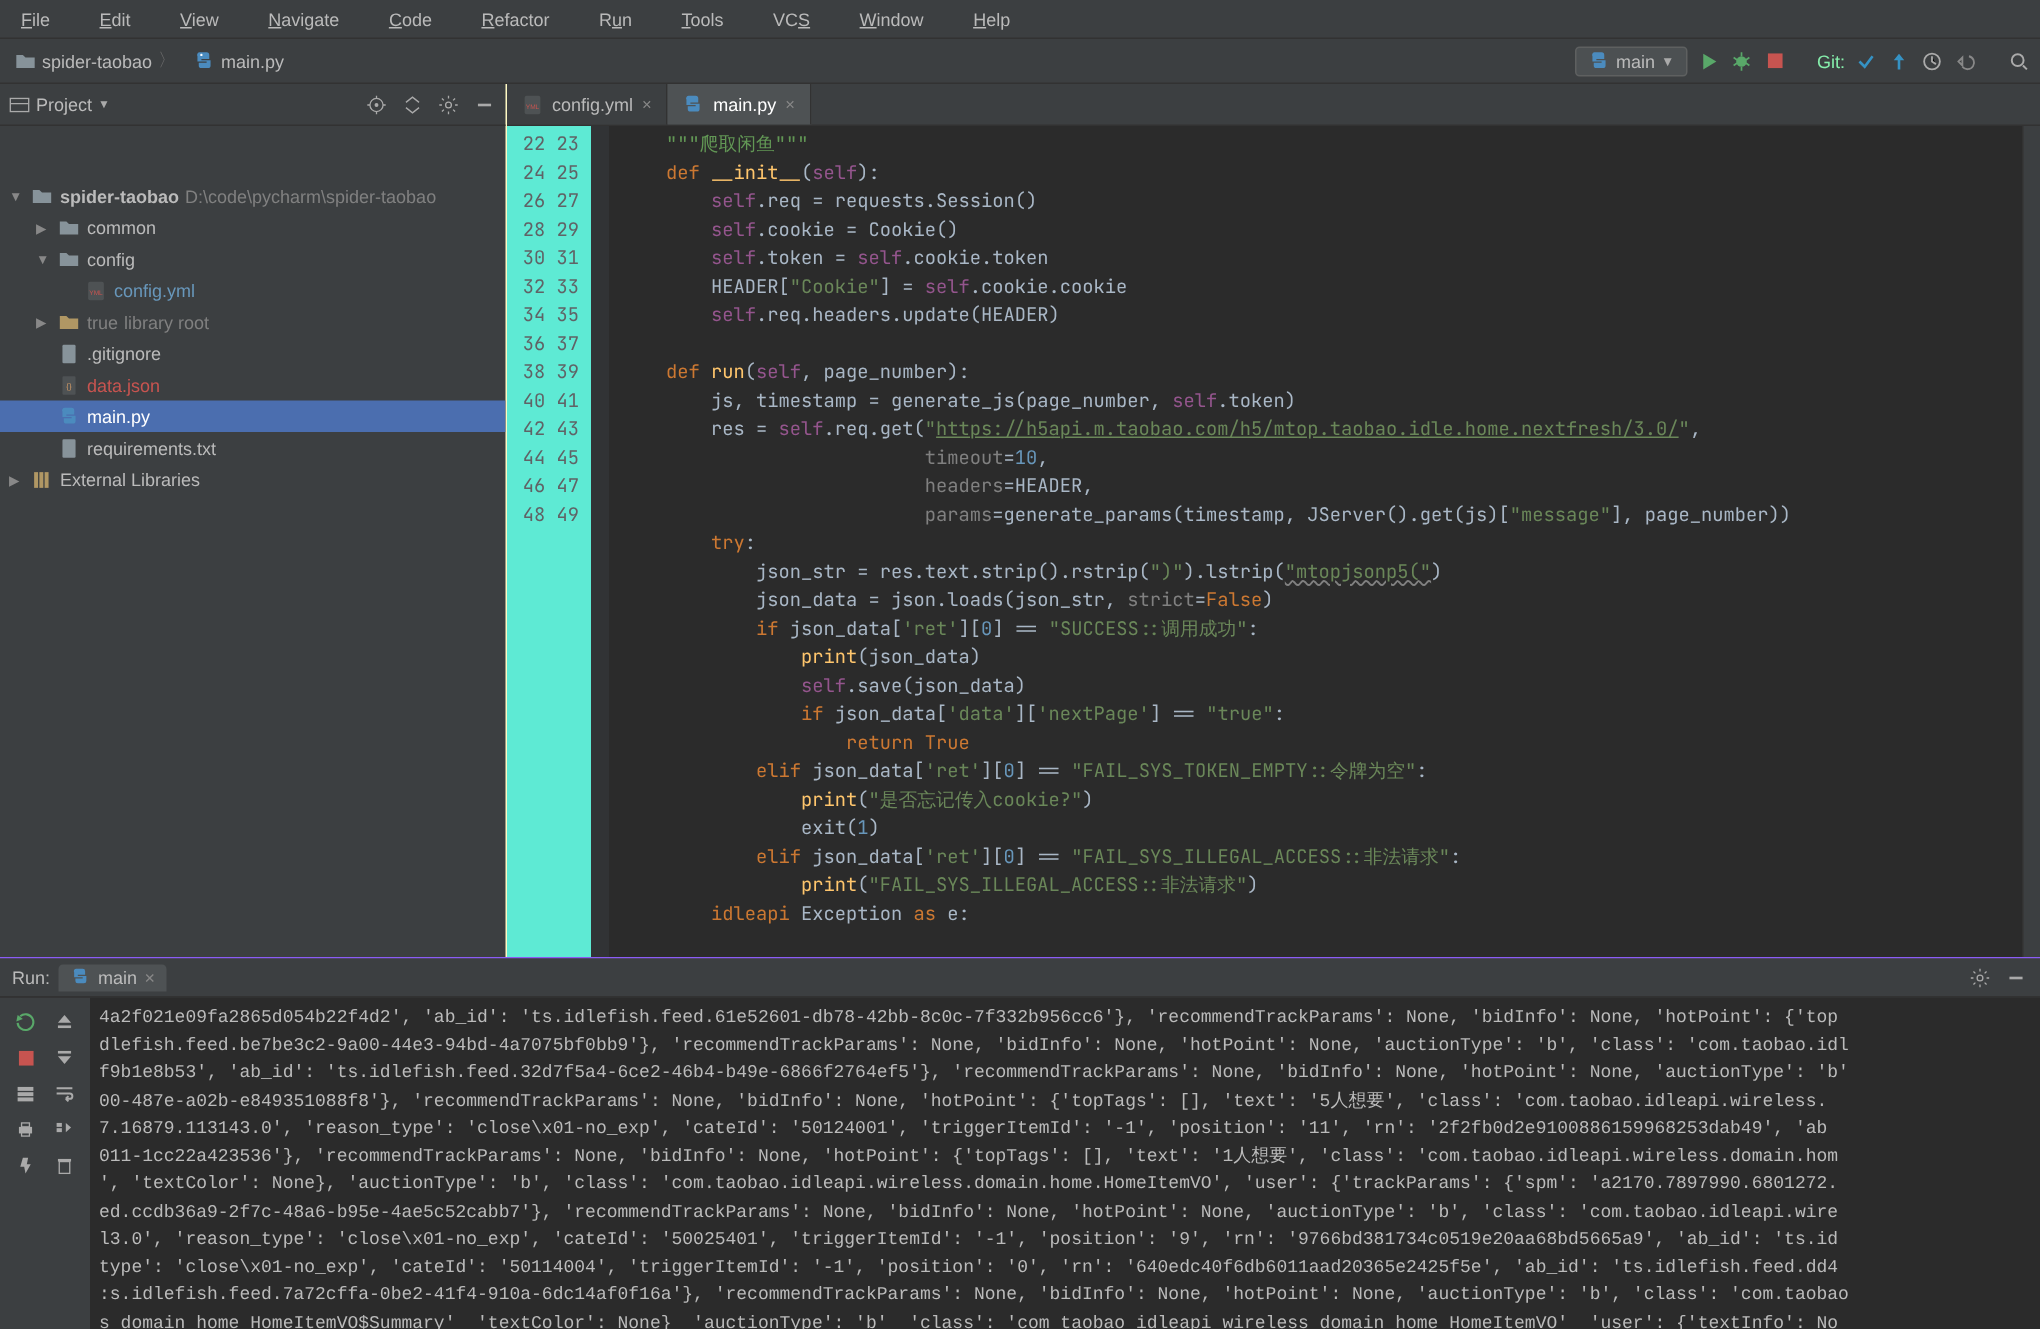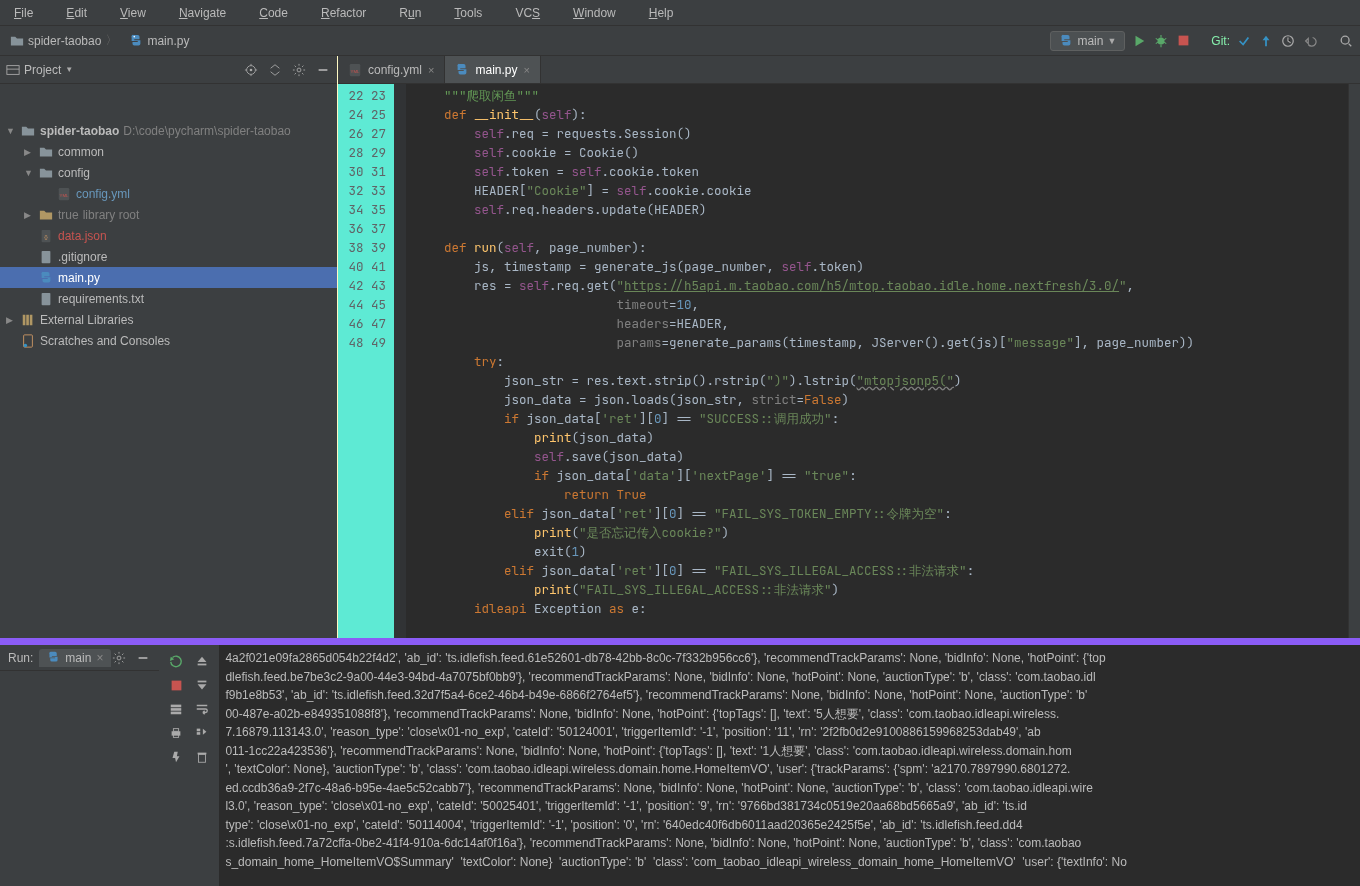--- a/index.html
+++ b/index.html
@@ -189,21 +189,22 @@
 .code .warn { color: #6a8759; text-decoration: underline wavy #808080; }
 .code .docstring { color: #629755; }
 .minimap {
   width: 12px;
   background: #3c3f41;
   border-left: 1px solid #323232;
 }
 .bottom-panel {
   height: 248px;
   display: flex;
-  border-top: 7px solid #8b5cf6;
+  flex-direction: column;
+  border-top: 1px solid #8b5cf6;
 }
 .run-header {
   display: flex;
   align-items: center;
   justify-content: space-between;
   height: 26px;
   background: #3c3f41;
   border-bottom: 1px solid #323232;
   padding: 0 8px;
 }
@@ -234,21 +235,21 @@
   padding: 4px 0;
 }
 .run-gutter-row {
   display: flex;
   gap: 10px;
   justify-content: center;
   padding: 4px 0;
 }
 .console {
   flex: 1;
-  font-family: Liberation Sans, sans-serif;
+  font-family: Liberation Mono, monospace;
   font-size: 12px;
   line-height: 18.5px;
   color: #bbbbbb;
   padding: 4px 6px;
   white-space: pre;
   overflow: hidden;
 }
 svg { display: block; }
 </style>
 </head>
@@ -435,34 +436,34 @@
               <path fill="#b09764" d="M1 3h5l2 2h7v8H1z"></path>
             </svg>
           </span>
         <span class="f-dim">true</span>
         <span class="f-dim">library root</span>
       </div>
       <div class="tree-row indent-1">
         <span class="arrow"></span>
         <span class="ficon">
             <svg width="14" height="14" viewBox="0 0 16 16">
+              <rect x="3" y="1" width="10" height="14" fill="#87939a" rx="1"></rect>
+            </svg>
+          </span>
+        <span>.gitignore</span>
+      </div>
+      <div class="tree-row indent-1">
+        <span class="arrow"></span>
+        <span class="ficon">
+            <svg width="14" height="14" viewBox="0 0 16 16">
               <rect x="3" y="1" width="10" height="14" fill="#4e5254" rx="1"></rect>
               <text x="8" y="11" text-anchor="middle" fill="#d19a66" font-size="6">{}</text>
             </svg>
           </span>
         <span style="color:#c75450">data.json</span>
-      </div>
-      <div class="tree-row indent-1">
-        <span class="arrow"></span>
-        <span class="ficon">
-            <svg width="14" height="14" viewBox="0 0 16 16">
-              <rect x="3" y="1" width="10" height="14" fill="#87939a" rx="1"></rect>
-            </svg>
-          </span>
-        <span>.gitignore</span>
       </div>
       <div class="tree-row indent-1 selected">
         <span class="arrow"></span>
         <span class="ficon">
             <svg width="14" height="14" viewBox="0 0 16 16">
               <path fill="#4b8bbe" d="M5 1h5a2 2 0 0 1 2 2v3H6v1h7v4a2 2 0 0 1-2 2H6a2 2 0 0 1-2-2V9h6V8H3V4a2 2 0 0 1 2-3z"></path>
             </svg>
           </span>
         <span>main.py</span>
       </div>
@@ -478,30 +479,20 @@
       <div class="tree-row indent-0">
         <span class="arrow">▶</span>
         <span class="ficon">
             <svg width="14" height="14" viewBox="0 0 16 16">
               <rect x="2" y="2" width="3" height="12" fill="#b09764"></rect>
               <rect x="6" y="2" width="3" height="12" fill="#b09764"></rect>
               <rect x="10" y="2" width="3" height="12" fill="#b09764"></rect>
             </svg>
           </span>
         <span>External Libraries</span>
-      </div>
-      <div class="tree-row indent-0">
-        <span class="arrow"></span>
-        <span class="ficon">
-            <svg width="14" height="14" viewBox="0 0 16 16">
-              <rect x="3" y="1" width="10" height="14" fill="none" stroke="#d19a66" rx="1"></rect>
-              <circle cx="5" cy="13" r="2" fill="#3592c4"></circle>
-            </svg>
-          </span>
-        <span>Scratches and Consoles</span>
       </div>
     </div>
   </div>
 
   <div class="editor-area">
     <div class="tabs">
       <div class="tab">
         <span>
             <svg width="14" height="14" viewBox="0 0 16 16">
               <rect x="2" y="1" width="12" height="14" fill="#4e5254" rx="1.5"></rect>

